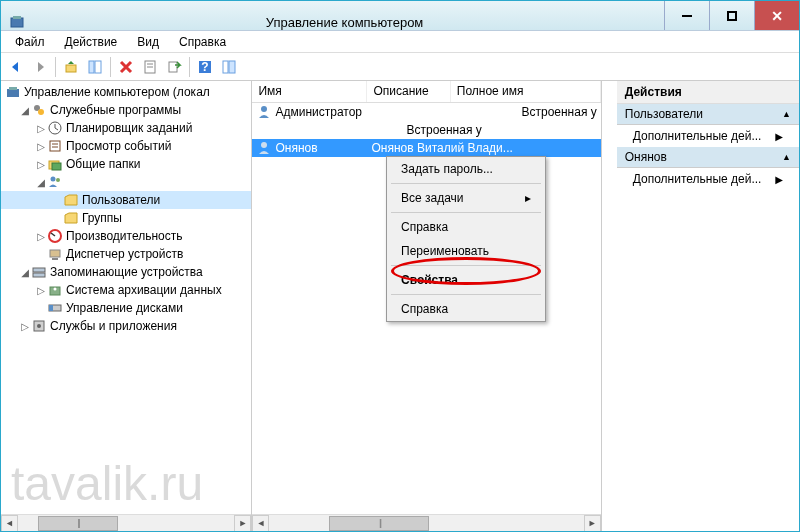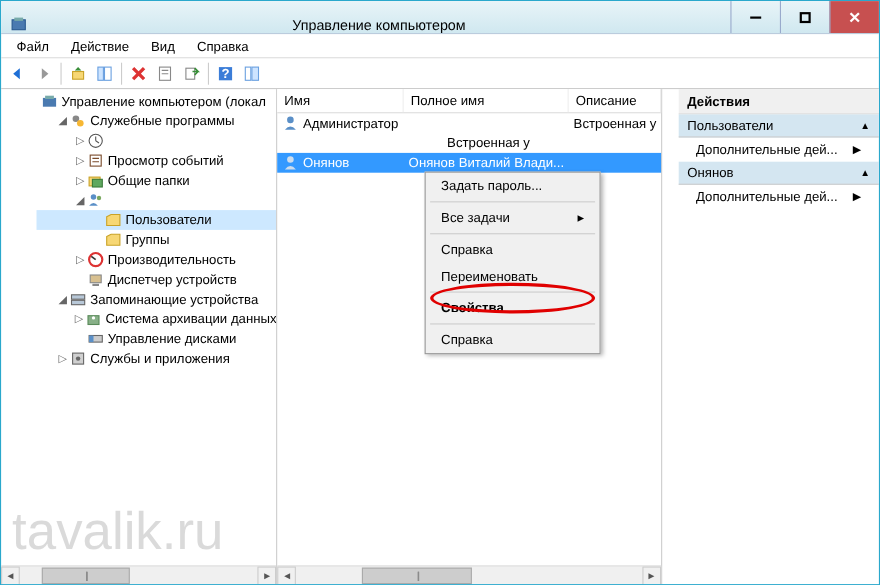--- a/index.html
+++ b/index.html
@@ -13,21 +13,21 @@
 .win-btn.max span { width: 10px; height: 10px; border: 2px solid #000; }
 .win-btn.close { background: #c75050; }
 .win-btn.close span { color: #fff; font-size: 14px; font-weight: bold; }
 .menubar { height: 22px; display: flex; align-items: center; padding: 0 6px; gap: 4px; border-bottom: 1px solid #ddd; }
 .menubar span { padding: 2px 8px; cursor: default; }
 .toolbar { height: 28px; display: flex; align-items: center; padding: 0 4px; gap: 2px; border-bottom: 1px solid #ccc; }
 .tb-btn { width: 22px; height: 22px; display: flex; align-items: center; justify-content: center; border: 1px solid transparent; }
 .tb-sep { width: 1px; height: 20px; background: #ccc; margin: 0 2px; }
 .main { display: flex; height: calc(100% - 80px); }
 .tree-pane { width: 258px; border-right: 1px solid #ccc; overflow: hidden; display: flex; flex-direction: column; }
-.tree { flex: 1; overflow: hidden; padding: 2px 0; margin-left: 32px; }
+.tree { flex: 1; overflow: hidden; padding: 2px 0; }
 .tree-row { display: flex; align-items: center; height: 18px; white-space: nowrap; cursor: default; }
 .tree-row .toggle { width: 12px; text-align: center; color: #666; font-size: 10px; }
 .tree-row .ticon { width: 16px; height: 16px; margin-right: 3px; display: inline-flex; align-items: center; justify-content: center; }
 .tree-row.l0 { padding-left: 4px; } .tree-row.l1 { padding-left: 18px; } .tree-row.l2 { padding-left: 34px; } .tree-row.l3 { padding-left: 50px; }
 .tree-row.selected { background: #cde8ff; }
 .list-pane { flex: 1; display: flex; flex-direction: column; border-right: 1px solid #ccc; position: relative; }
 .list-header { display: flex; height: 22px; border-bottom: 1px solid #ddd; background: #fff; }
 .col { padding: 3px 6px; border-right: 1px solid #eee; }
 .col.c1 { width: 115px; } .col.c2 { width: 150px; } .col.c3 { flex: 1; }
 .list-body { flex: 1; position: relative; }
@@ -167,20 +167,21 @@
           <span>Служебные программы</span>
         </div>
       <div class="tree-row l2">
           <span class="toggle">▷</span>
           <span class="ticon">
             <svg width="16" height="16">
               <circle cx="8" cy="8" r="6" fill="#fff" stroke="#555"></circle>
               <path d="M8 8 L8 4 M8 8 L11 10" stroke="#555"></path>
             </svg>
           </span>
+          <span>Планировщик заданий</span>
         </div>
       <div class="tree-row l2">
           <span class="toggle">▷</span>
           <span class="ticon">
             <svg width="16" height="16">
               <rect x="3" y="3" width="10" height="10" fill="#fff" stroke="#7a4a2a"></rect>
               <line x1="5" y1="6" x2="11" y2="6" stroke="#7a4a2a"></line>
               <line x1="5" y1="9" x2="11" y2="9" stroke="#7a4a2a"></line>
             </svg>
           </span>
@@ -292,22 +293,22 @@
             <span class="thumb-lines">|||</span>
           </div>
         </div>
       <div class="sbtn">►</div>
     </div>
   </div>
 
   <div class="list-pane">
     <div class="list-header">
       <div class="col c1">Имя</div>
+      <div class="col c3">Описание</div>
       <div class="col c2">Полное имя</div>
-      <div class="col c3">Описание</div>
     </div>
     <div class="list-body">
       <div class="list-row">
         <div class="cell c1">
             <span class="uicon">
               <svg width="16" height="16">
                 <circle cx="8" cy="5" r="3" fill="#5a8fc7"></circle>
                 <path d="M3 14 Q8 8 13 14" fill="#5a8fc7"></path>
               </svg>
             </span>

